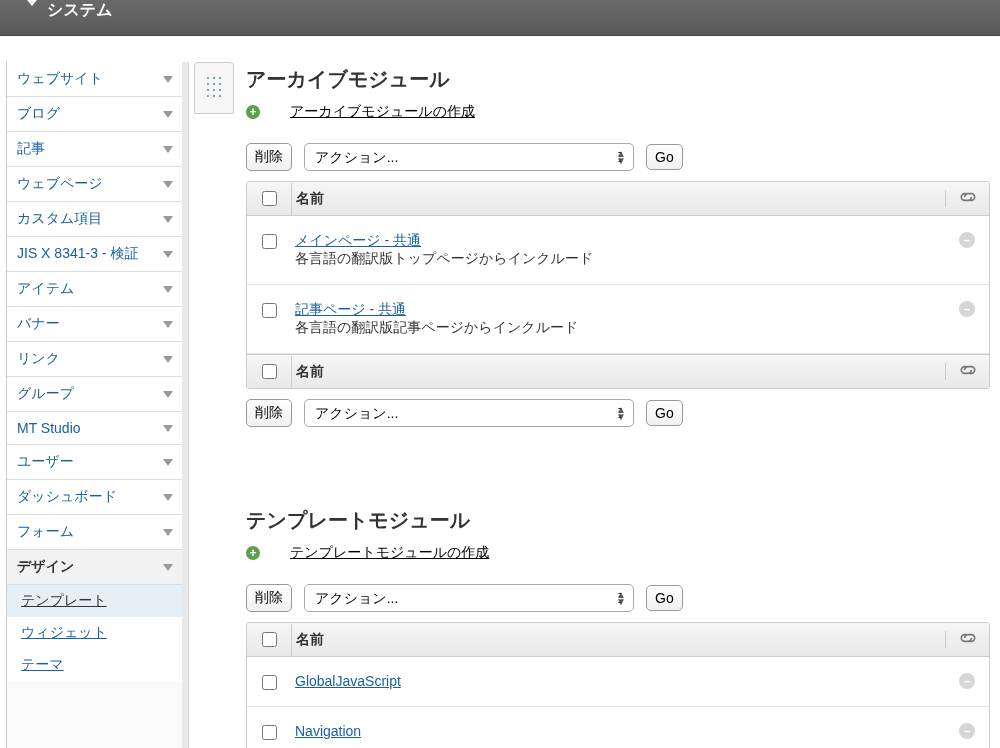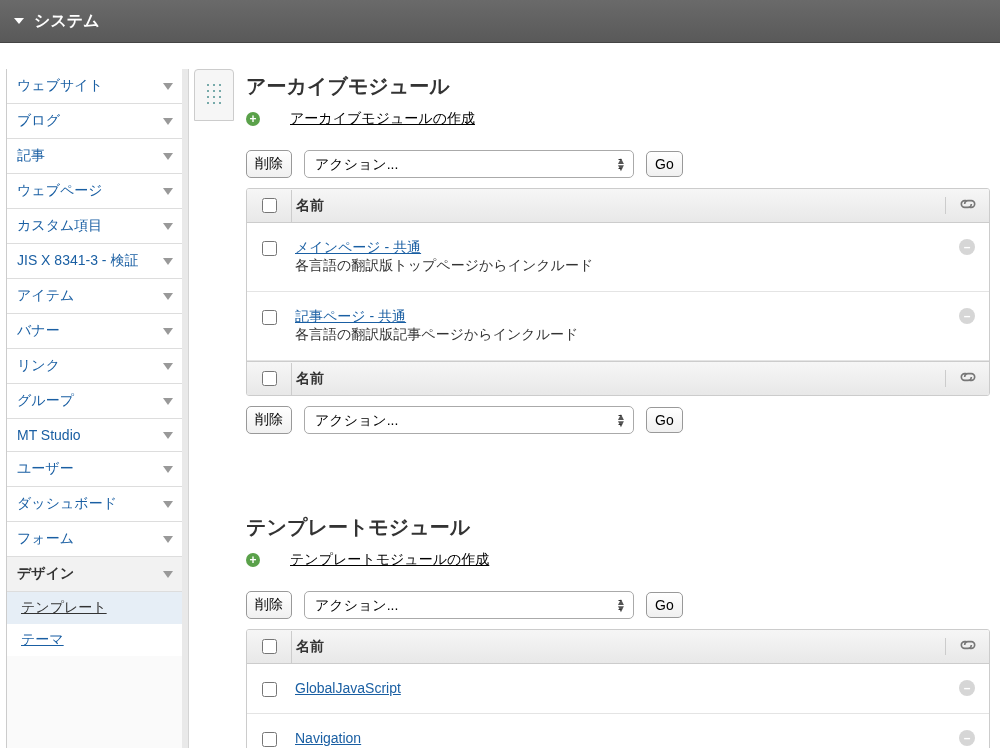--- a/index.html
+++ b/index.html
@@ -1,21 +1,21 @@
 <!DOCTYPE html>
 <html><head>
 <meta charset="utf-8">
 <style>
 * { box-sizing: border-box; margin: 0; padding: 0; }
 body { font-family: "Hiragino Kaku Gothic Pro", "Meiryo", sans-serif; font-size: 14px; color: #333; background: #fff; }
 
 .topbar {
   background: linear-gradient(#6a6a6a, #595959);
-  color: #fff; height: 43px; display: flex; align-items: center;
-  padding: 0 14px; border-bottom: 1px solid #444;
+  color: #fff; height: 36px; display: flex; 
+  padding: 0 27px; border-bottom: 1px solid #444;
 }
 .topbar .tri { display:inline-block; width:0; height:0; border-left:5px solid transparent; border-right:5px solid transparent; border-top:6px solid #fff; margin-right:10px; }
 .topbar .title { font-weight: bold; font-size: 16px; }
 
 .layout { display: flex; }
 
 .sidebar {
   width: 178px; border-right: 1px solid #ccc; background: #fafafa;
   min-height: 712px; position: relative;
   border-left: 1px solid #ccc; margin-left: 6px; margin-top: 26px;
@@ -162,20 +162,21 @@
       </div>
     <div class="nav-item">
         <span class="label">フォーム</span>
         <span class="chev"></span>
       </div>
     <div class="nav-item active">
         <span class="label">デザイン</span>
         <span class="chev"></span>
       </div>
     <div class="sub-item selected">テンプレート</div>
+    <div class="sub-item">ウィジェット</div>
     <div class="sub-item">テーマ</div>
   </div>
 
   <div class="content">
     <div style="position:relative; width:46px; height:0;">
       <div class="tabgrip">
           <div class="dots"></div>
         </div>
     </div>
 

